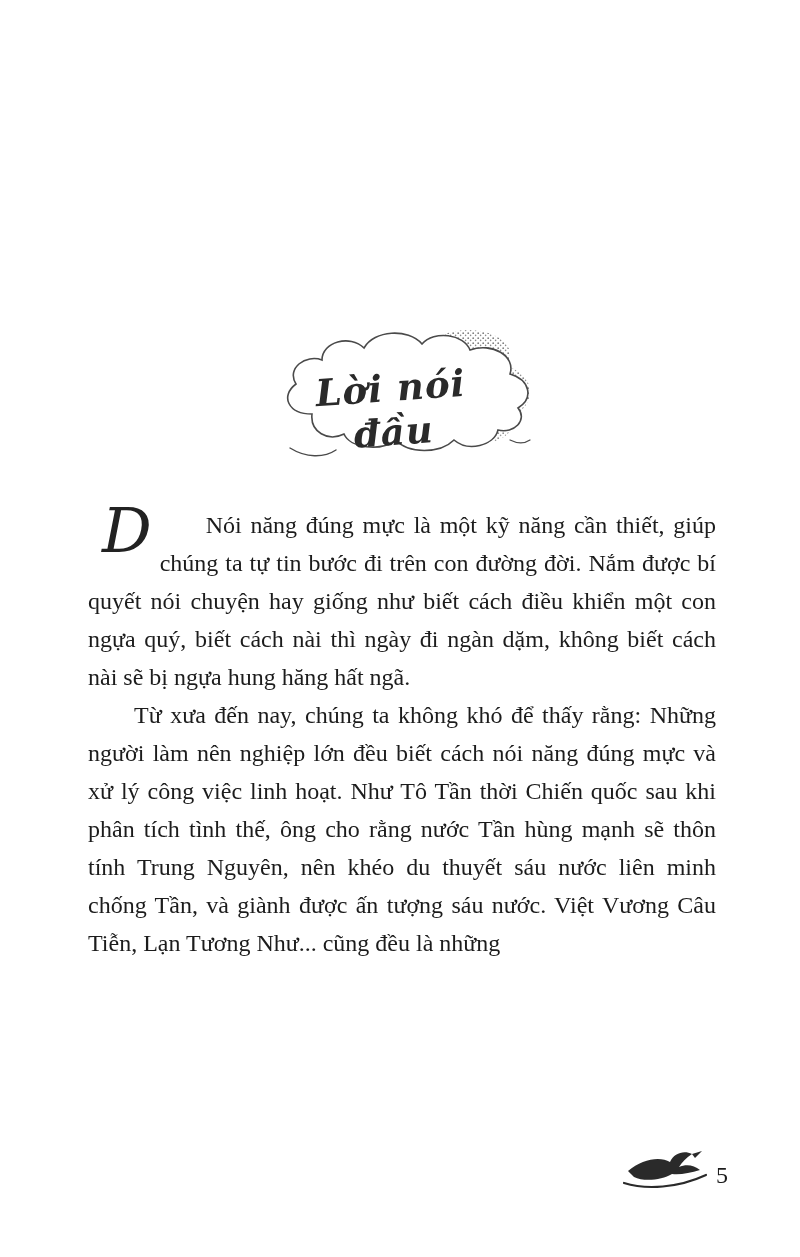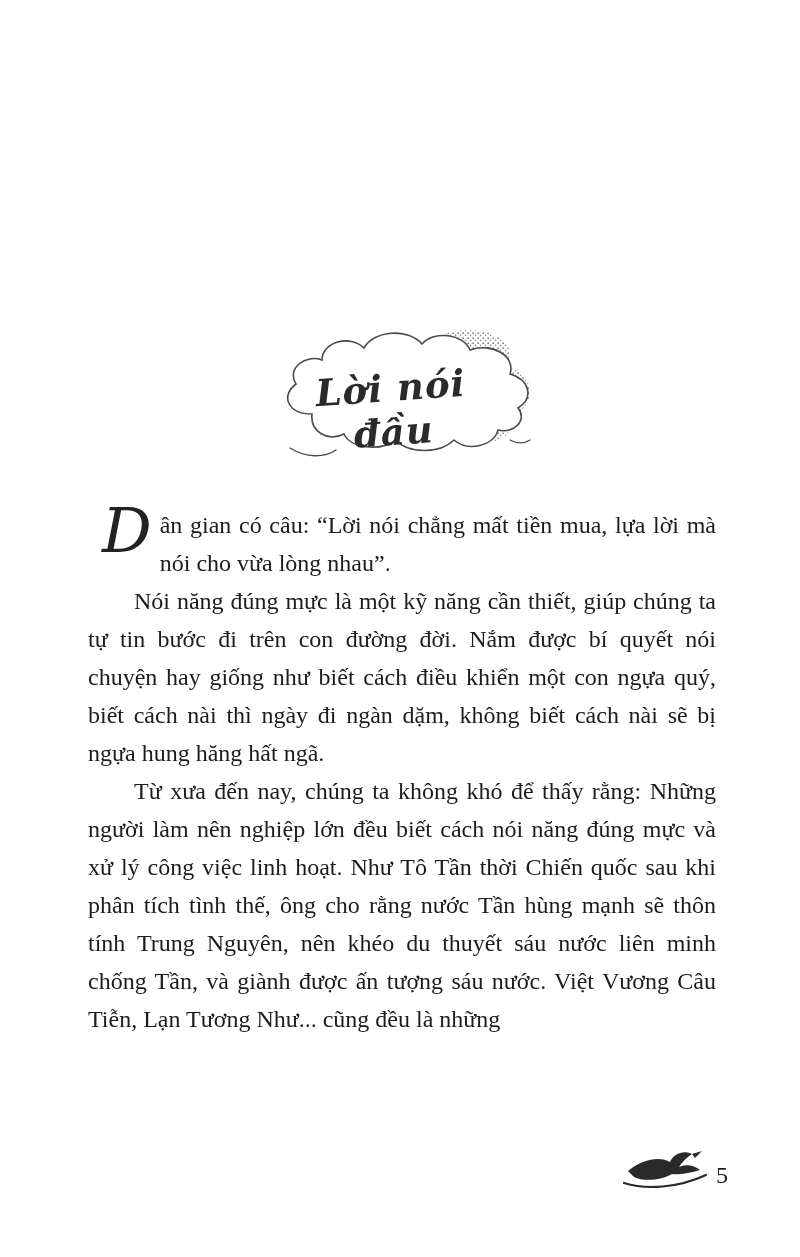--- a/index.html
+++ b/index.html
@@ -125,21 +125,21 @@
                C 56 120 38 110 40 92 Z" fill="#ffffff" stroke="#4a4a4a" stroke-width="1.6" stroke-linecap="round"></path>
 
       <path d="M18 126 C 34 136 52 136 64 128" fill="none" stroke="#4a4a4a" stroke-width="1.4" stroke-linecap="round"></path>
       <path d="M238 118 C 246 122 252 122 258 118" fill="none" stroke="#4a4a4a" stroke-width="1.2" stroke-linecap="round"></path>
     </svg>
     <div class="chapter-title">Lời nói đầu</div>
   </div>
 
   <div class="body-text">
     <p class="first-para">
-      <span class="drop-cap">D</span><span>ân gian có câu: “Lời nói chẳng mất tiền mua, lựa lời mà nói cho vừa lòng nhau”.</span>
+      <span class="drop-cap">D</span>
     </p>
     <p>Nói năng đúng mực là một kỹ năng cần thiết, giúp chúng ta tự tin bước đi trên con đường đời. Nắm được bí quyết nói chuyện hay giống như biết cách điều khiển một con ngựa quý, biết cách nài thì ngày đi ngàn dặm, không biết cách nài sẽ bị ngựa hung hăng hất ngã.</p>
     <p>Từ xưa đến nay, chúng ta không khó để thấy rằng: Những người làm nên nghiệp lớn đều biết cách nói năng đúng mực và xử lý công việc linh hoạt. Như Tô Tần thời Chiến quốc sau khi phân tích tình thế, ông cho rằng nước Tần hùng mạnh sẽ thôn tính Trung Nguyên, nên khéo du thuyết sáu nước liên minh chống Tần, và giành được ấn tượng sáu nước. Việt Vương Câu Tiễn, Lạn Tương Như... cũng đều là những</p>
   </div>
 
   <div class="page-footer">
     <svg class="bird-svg" viewBox="0 0 86 42" xmlns="http://www.w3.org/2000/svg">
 
       <path d="M6 22 C 20 10 38 7 48 13
                C 52 4 62 1 70 5

